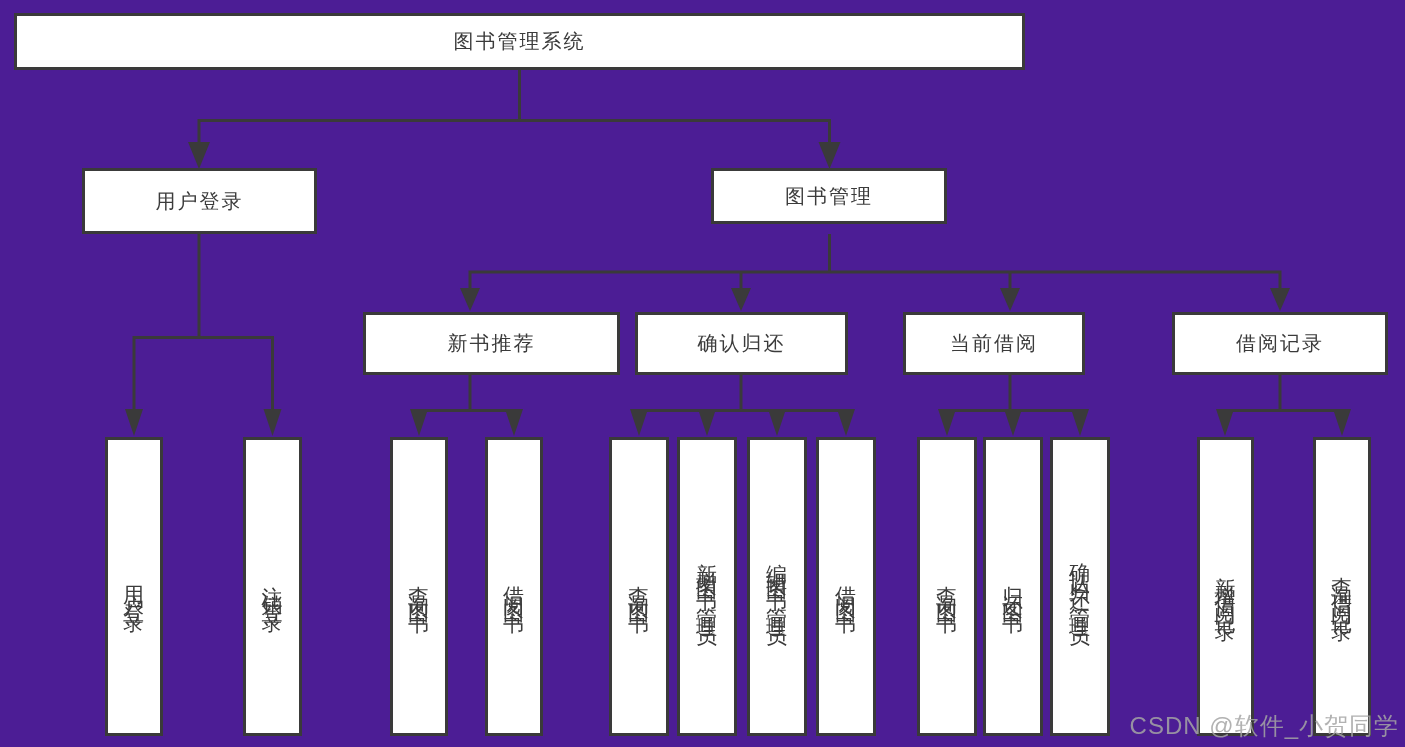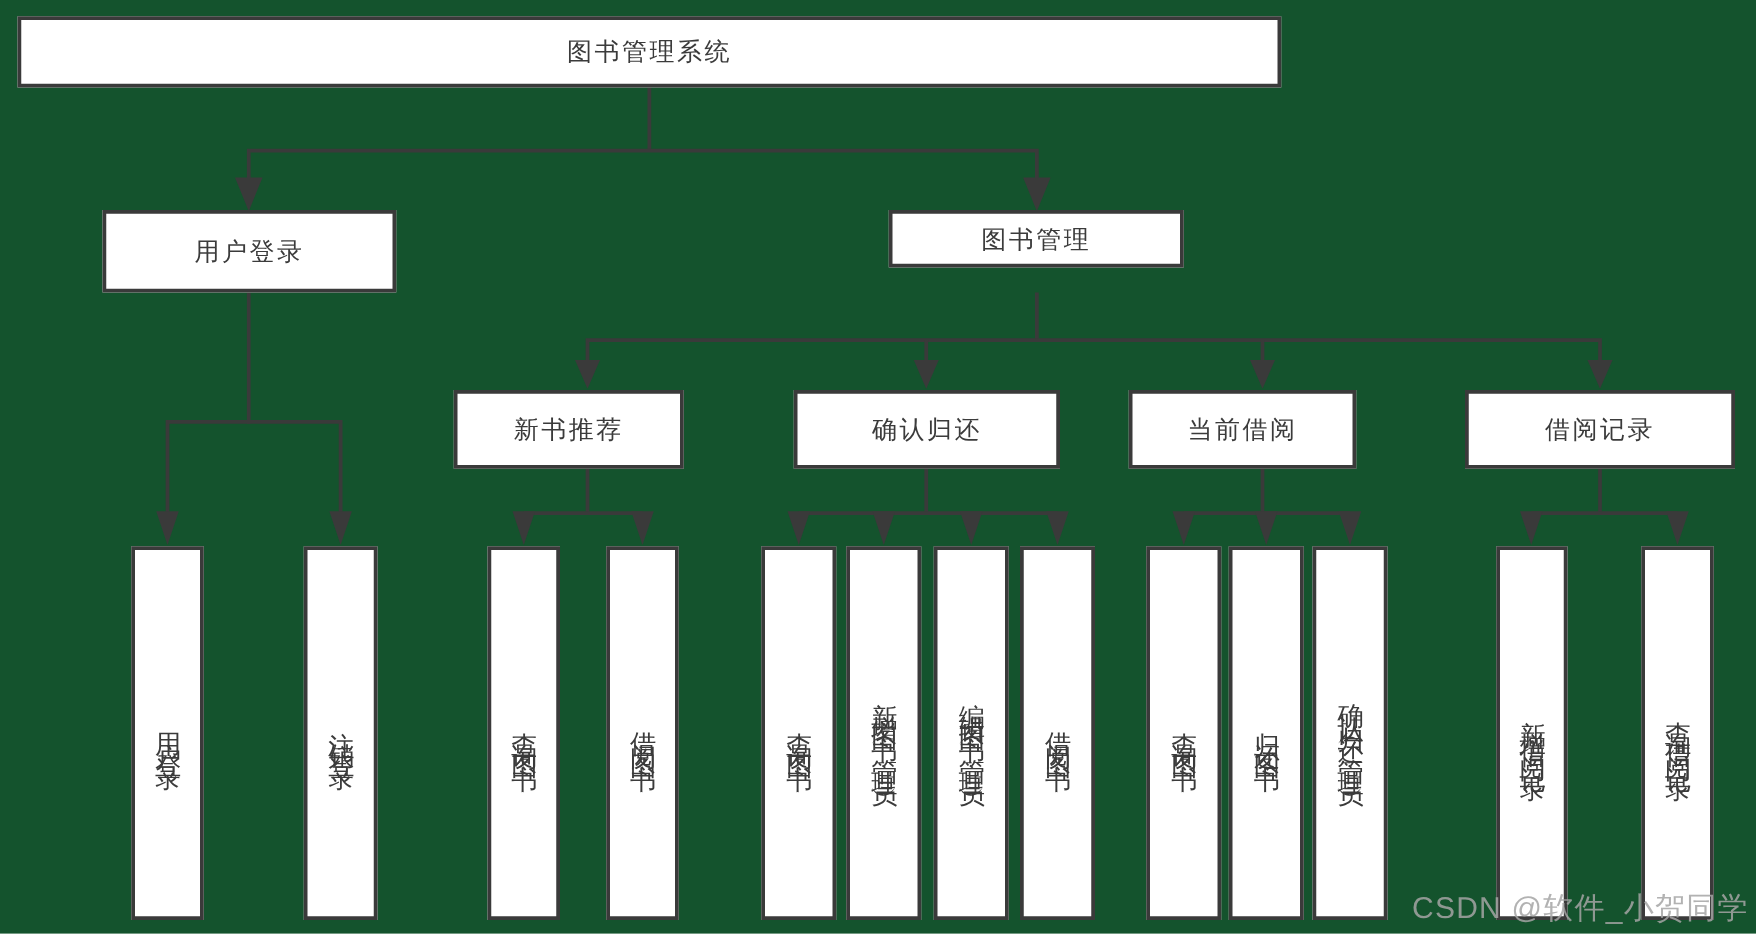--- a/index.html
+++ b/index.html
@@ -1,19 +1,19 @@
 <!DOCTYPE html>
 <html><head>
 <meta charset="utf-8">
 <style>
   html,body{margin:0;padding:0;background:#ffffff;}
   .stage{
     position:relative;
     width:1405px;height:747px;
-    background:#14532d;
+    background:#4c1d95;
     font-family:"Liberation Sans","DejaVu Sans",sans-serif;
     overflow:hidden;
   }
   .connectors{position:absolute;left:0;top:0;z-index:1;}
   .node{
     position:absolute;
     box-sizing:border-box;
     background:#ffffff;
     border:3px solid #3a3a3a;
     color:#3b3b3b;
@@ -96,23 +96,23 @@
       <polygon points="1004,409 1022,409 1013,436"></polygon>
       <polygon points="1071,409 1089,409 1080,436"></polygon>
       <polygon points="1216,409 1234,409 1225,436"></polygon>
       <polygon points="1333,409 1351,409 1342,436"></polygon>
     </g>
   </svg>
 
   <div class="node" style="left:14px;top:13px;width:1011px;height:57px;">图书管理系统</div>
 
   <div class="node" style="left:82px;top:168px;width:235px;height:66px;">用户登录</div>
-  <div class="node" style="left:711px;top:168px;width:236px;height:46px;">图书管理</div>
+  <div class="node" style="left:711px;top:168px;width:236px;height:56px;">图书管理</div>
 
-  <div class="node" style="left:363px;top:312px;width:184px;height:63px;font-family:Liberation Mono, monospace;">新书推荐</div>
+  <div class="node" style="left:363px;top:312px;width:257px;height:63px;font-family:Liberation Mono, monospace;">新书推荐</div>
   <div class="node" style="left:635px;top:312px;width:213px;height:63px;">确认归还</div>
   <div class="node" style="left:903px;top:312px;width:182px;height:63px;">当前借阅</div>
   <div class="node" style="left:1172px;top:312px;width:216px;height:63px;">借阅记录</div>
 
   <div class="node leaf" style="left:105px;top:437px;width:58px;height:299px;">用户登录</div>
   <div class="node leaf" style="left:243px;top:437px;width:59px;height:299px;">注销登录</div>
 
   <div class="node leaf" style="left:390px;top:437px;width:58px;height:299px;">查询图书</div>
   <div class="node leaf" style="left:485px;top:437px;width:58px;height:299px;">借阅图书</div>
 

